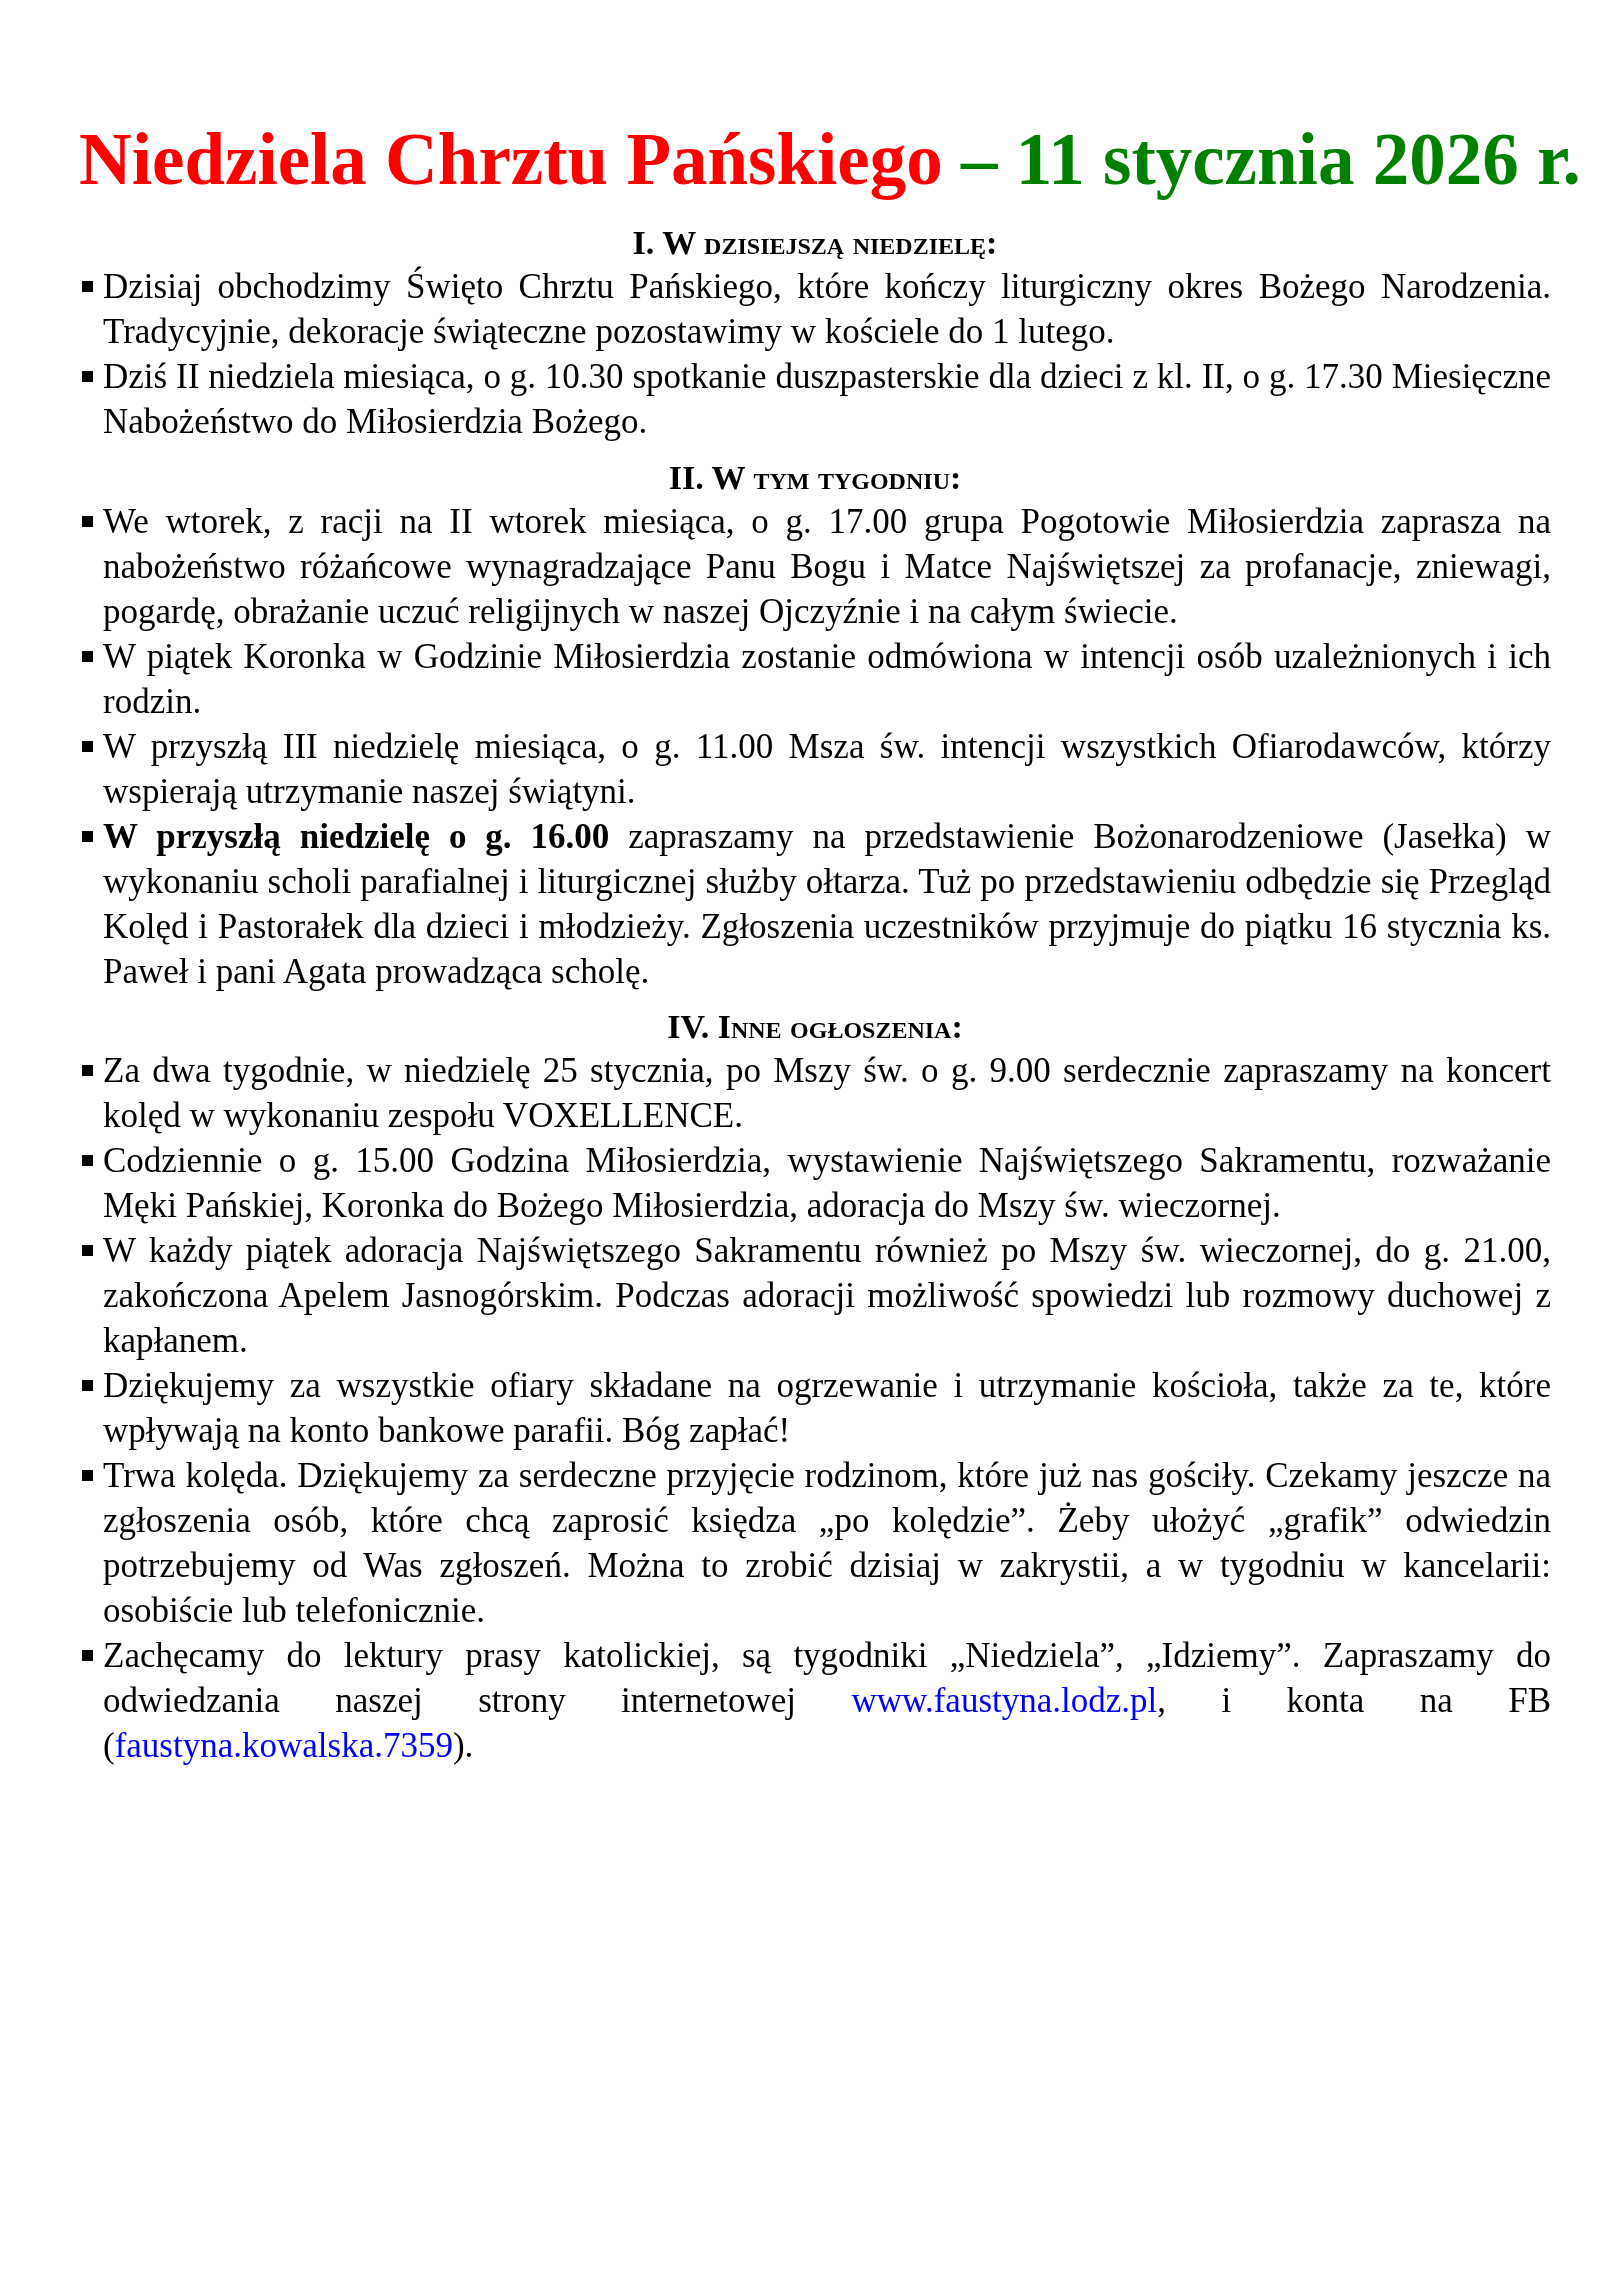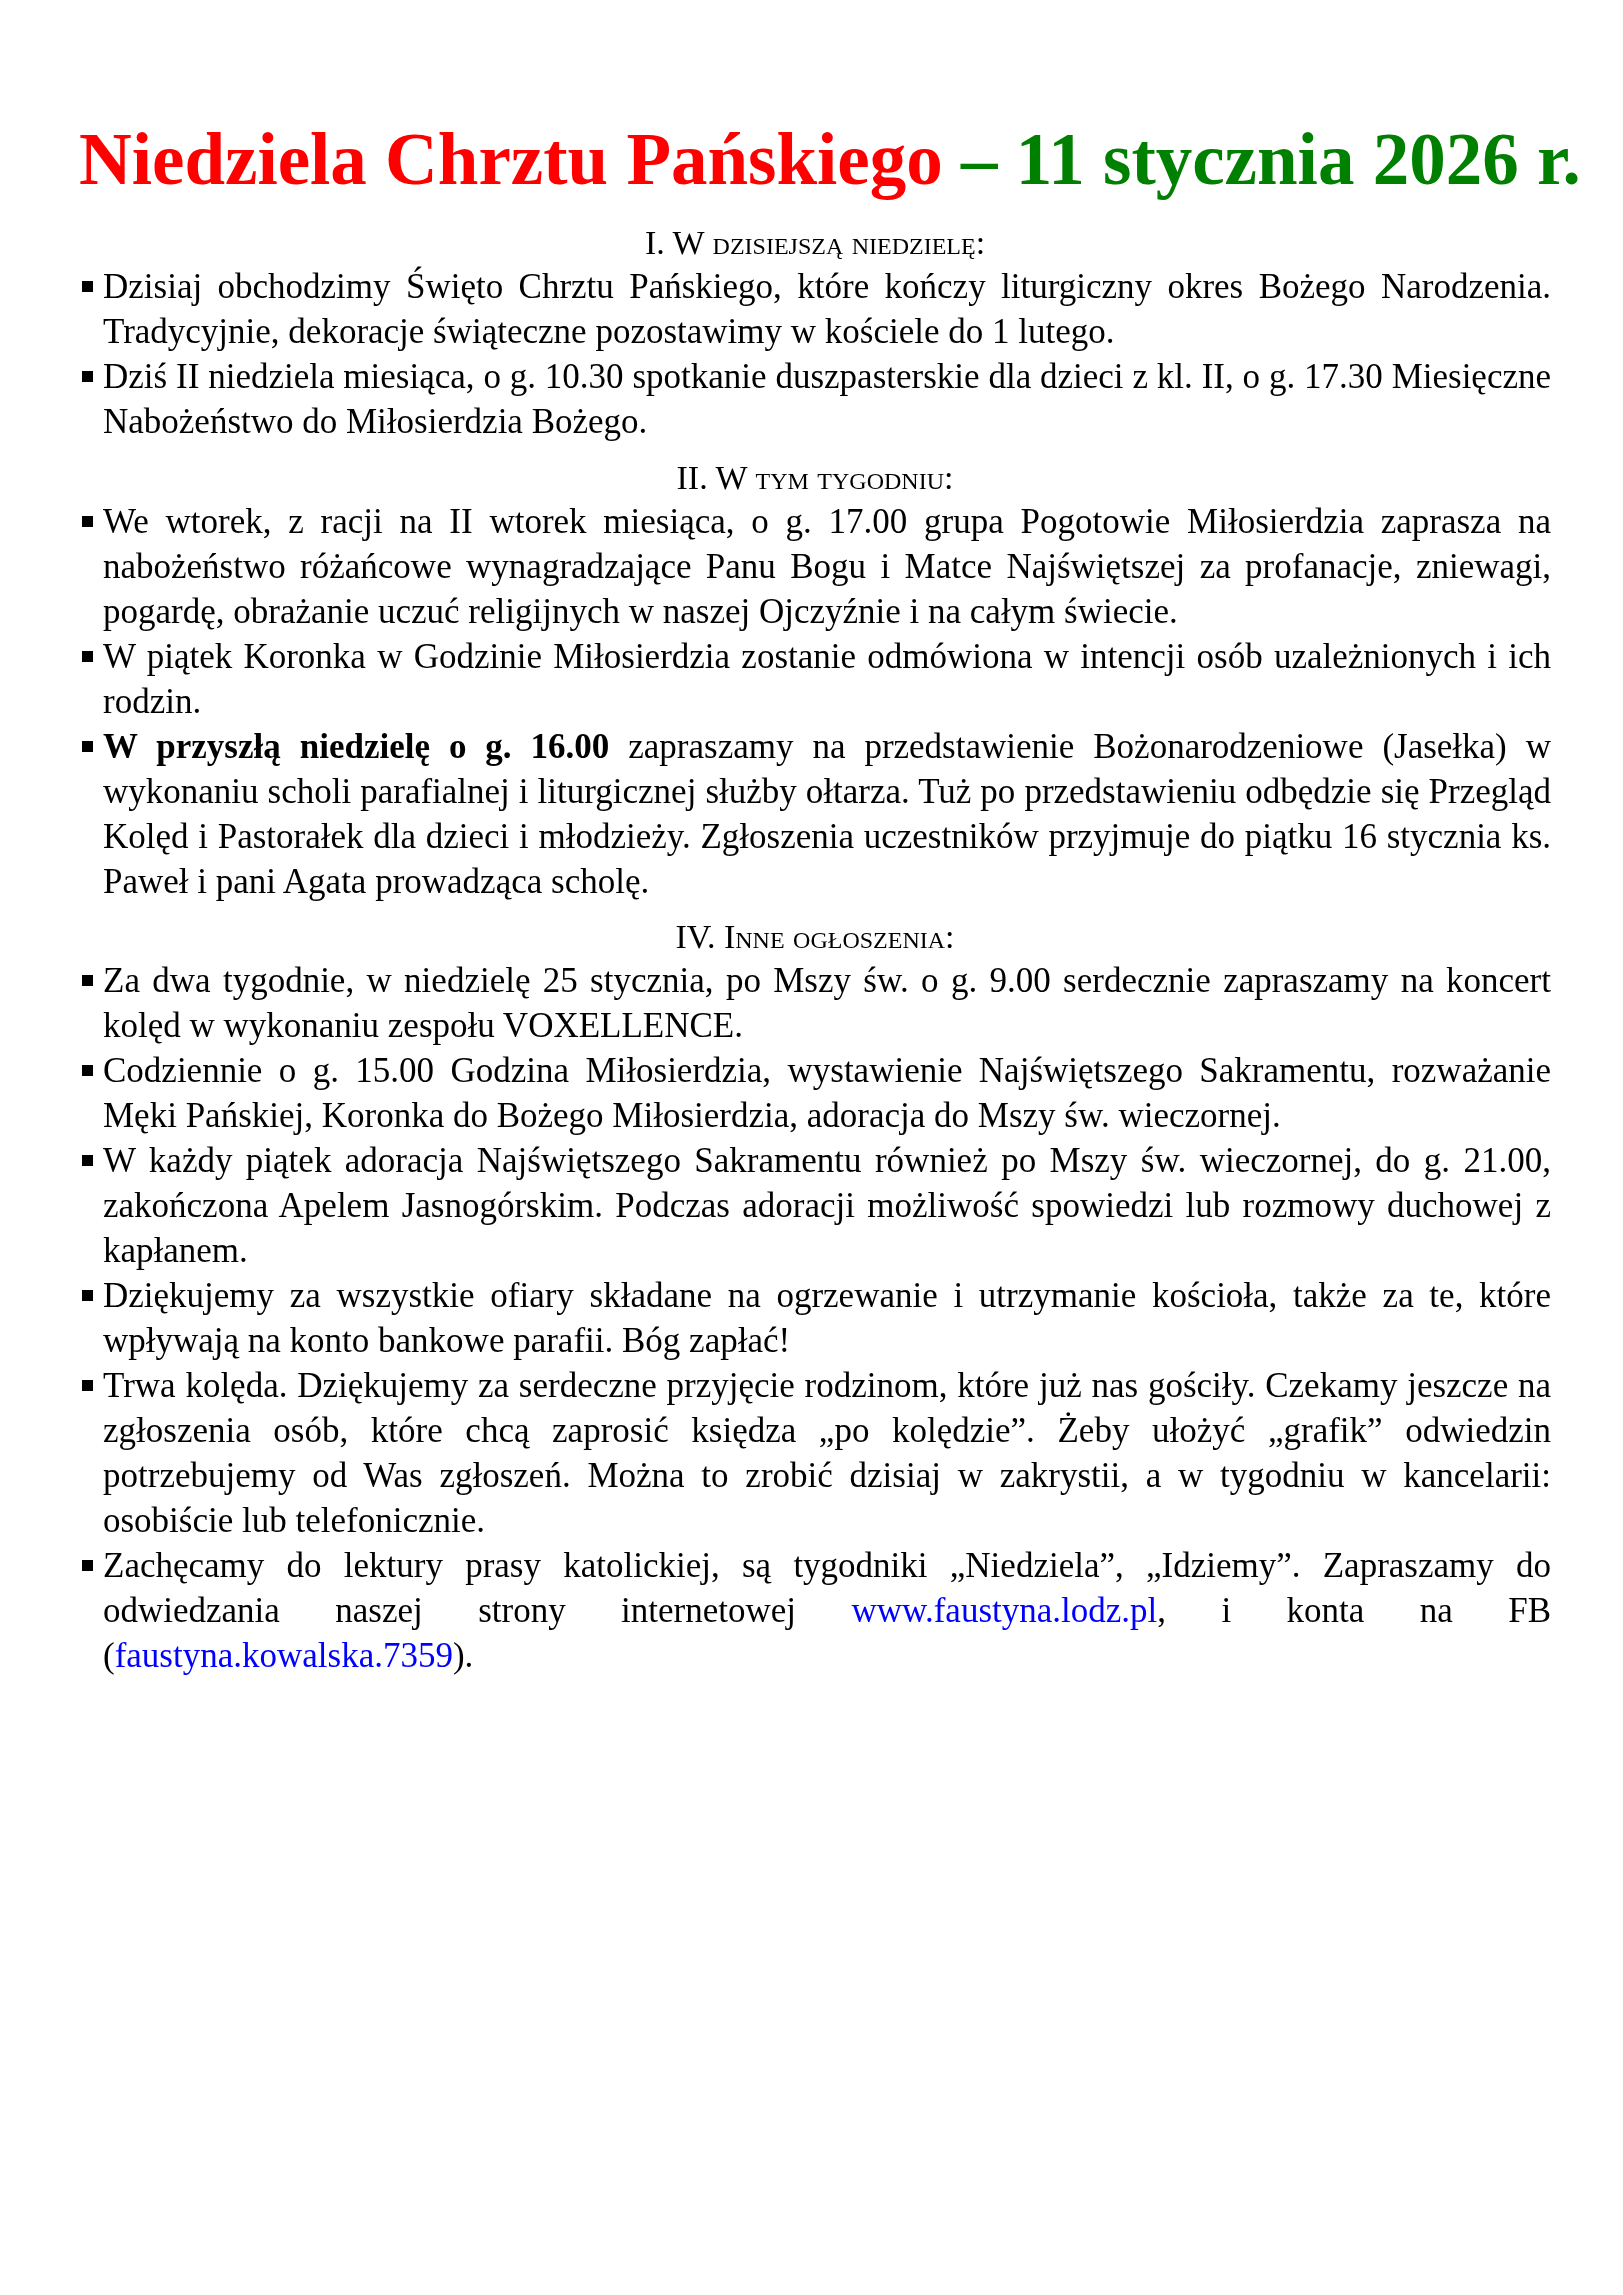--- a/index.html
+++ b/index.html
@@ -21,21 +21,21 @@
       font-weight: bold;
       font-size: 73px;
       line-height: 98px;
       margin: 0 0 7.9px 0;
       white-space: nowrap;
     }
     .title .red { color: #ff0000; }
     .title .green { color: #008000; }
     .section-heading {
       text-align: center;
-      font-weight: normal;
+      font-weight: bold;
       font-size: 34px;
       line-height: 43px;
       margin: 11.8px 0 0 0;
     }
     .section-heading .sc { font-variant: small-caps; }
     ul.items {
       list-style: none;
       margin: 0;
       padding: 0;
     }
@@ -78,20 +78,21 @@
 
   <div class="section-heading">
     <span>II. W </span><span class="sc">tym tygodniu:</span>
   </div>
   <ul class="items">
     <li><span class="bullet"></span><span>We wtorek, z racji na II wtorek miesiąca, o g. 17.00 grupa Pogotowie Miłosierdzia zaprasza na nabożeństwo różańcowe wynagradzające Panu Bogu i Matce Najświętszej za profanacje, zniewagi, pogardę, obrażanie uczuć religijnych w naszej Ojczyźnie i na całym świecie.</span></li>
     <li><span class="bullet"></span><span>W piątek Koronka w Godzinie Miłosierdzia zostanie odmówiona w intencji osób uzależnionych i ich rodzin.</span></li>
   </ul>
 
   <ul class="items">
+    <li><span class="bullet"></span><span>W przyszłą III niedzielę miesiąca, o g. 11.00 Msza św. intencji wszystkich Ofiarodawców, którzy wspierają utrzymanie naszej świątyni.</span></li>
     <li><span class="bullet"></span><span class="bold">W przyszłą niedzielę o g. 16.00</span><span> zapraszamy na przedstawienie Bożonarodzeniowe (Jasełka) w wykonaniu scholi parafialnej i liturgicznej służby ołtarza. Tuż po przedstawieniu odbędzie się Przegląd Kolęd i Pastorałek dla dzieci i młodzieży. Zgłoszenia uczestników przyjmuje do piątku 16 stycznia ks. Paweł i pani Agata prowadząca scholę.</span></li>
   </ul>
 
   <div class="section-heading">
     <span>IV. I</span><span class="sc">nne ogłoszenia:</span>
   </div>
   <ul class="items">
     <li><span class="bullet"></span><span>Za dwa tygodnie, w niedzielę 25 stycznia, po Mszy św. o g. 9.00 serdecznie zapraszamy na koncert kolęd w wykonaniu zespołu VOXELLENCE.</span></li>
     <li><span class="bullet"></span><span>Codziennie o g. 15.00 Godzina Miłosierdzia, wystawienie Najświętszego Sakramentu, rozważanie Męki Pańskiej, Koronka do Bożego Miłosierdzia, adoracja do Mszy św. wieczornej.</span></li>
     <li><span class="bullet"></span><span>W każdy piątek adoracja Najświętszego Sakramentu również po Mszy św. wieczornej, do g. 21.00, zakończona Apelem Jasnogórskim. Podczas adoracji możliwość spowiedzi lub rozmowy duchowej z kapłanem.</span></li>

